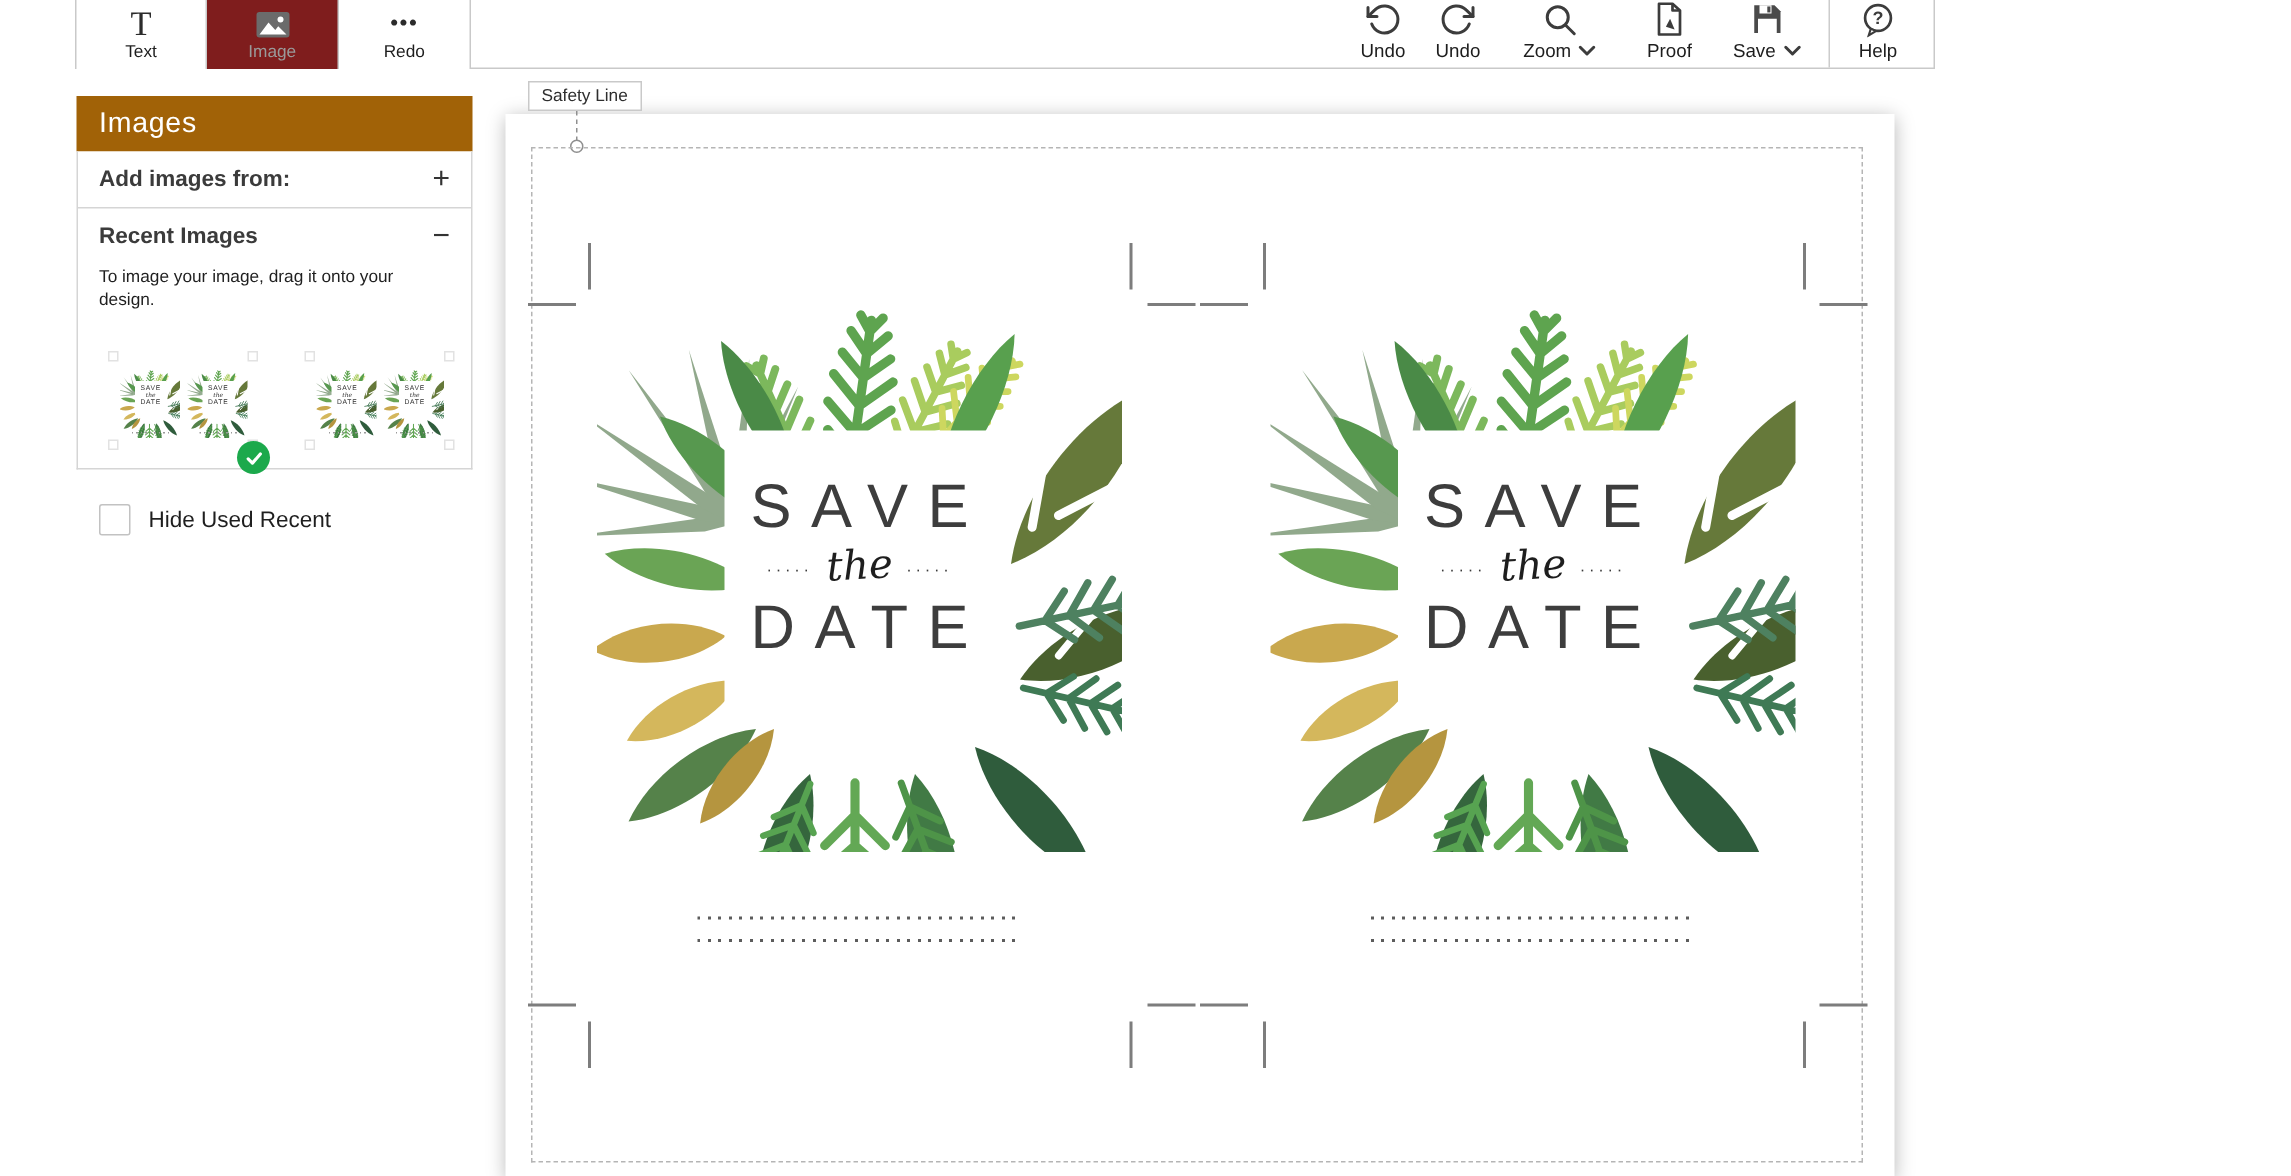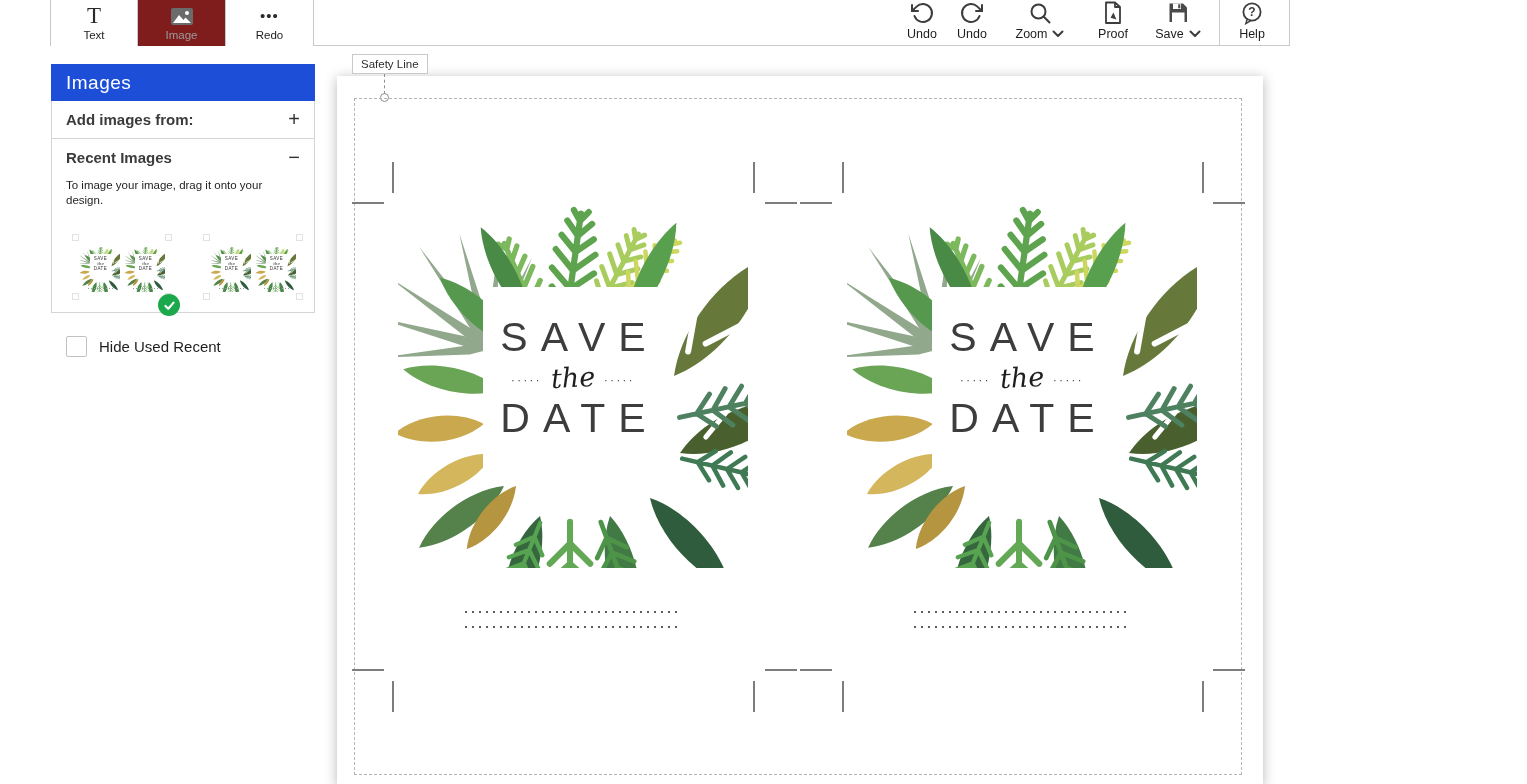--- a/index.html
+++ b/index.html
@@ -25,21 +25,21 @@
                   flex-direction:column; align-items:center; justify-content:flex-end;
                   padding-bottom:5px; cursor:pointer; }
   .tb-right-btn svg.main { display:block; }
   .tb-right-label { font-size:12.5px; color:#1d1d1d; margin-top:2px; display:flex;
                     align-items:center; gap:5px; }
   .stroke-ic { stroke:#3c3c3c; stroke-width:2; fill:none; stroke-linecap:round; stroke-linejoin:round; }
   .tb-sep { position:absolute; top:0; height:45px; width:0; border-left:1px solid #ccc; }
 
   
   .panel { position:absolute; left:51px; top:64px; width:264px; }
-  .panel-header { height:37px; background:#1d4ed8; color:#fff; display:flex; align-items:center;
+  .panel-header { height:37px; background:#a16207; color:#fff; display:flex; align-items:center;
                   padding-left:15px; font-size:19px; letter-spacing:.5px; }
   .panel-body { border:1px solid #d5d5d5; border-top:none; background:#fff; height:212px; position:relative; }
   .panel-row { display:flex; align-items:center; justify-content:space-between;
                padding:0 14px; font-weight:bold; color:#3b3b3b; font-size:15px; cursor:pointer; }
   .row-add { height:38px; border-bottom:1px solid #d5d5d5; }
   .row-recent { height:37px;align-items:center; }
   .toggle-glyph { font-size:20px; font-weight:normal; color:#333; }
   .helper { padding:2px 14px 0 14px; font-size:11.5px; color:#1f1f1f; line-height:1.32; width:230px; }
 
   .thumbs { position:absolute; left:24px; top:137px; display:flex; gap:39px; }

